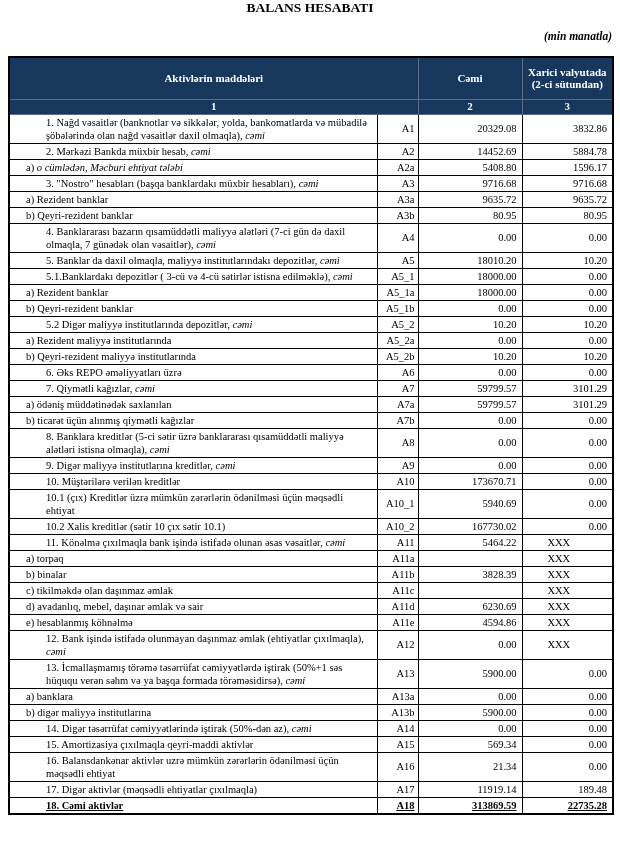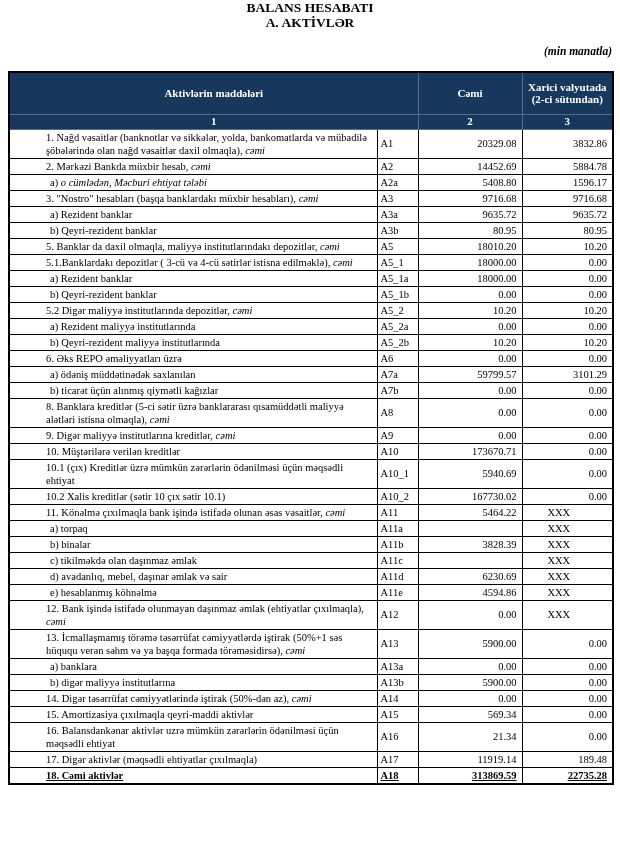--- a/index.html
+++ b/index.html
@@ -21,34 +21,33 @@
     border:1px solid #5a6b85; text-align:center; vertical-align:middle;
     font-size:11px; line-height:12.5px; padding:2px;
   }
   tr.hdr-labels th { height:42px; }
   tr.hdr-nums th { height:15px; padding:0 2px; font-size:11px; }
   td {
     border:1px solid var(--border); font-size:10.5px; line-height:13px;
     padding:1px 3px; vertical-align:middle; background:#fff;
   }
   td.desc { text-align:left;padding-left:36px; }
-  td.desc.ind1 { padding-left:40px; }
-  td.code { text-align:left; }
+  td.desc.ind1 { padding-left:16px; }
+  td.code { text-align:right; }
   td.num { text-align:right; padding-right:5px; }
   td.num.blank { }
   td.num.xxx { text-align:center; padding-right:20px; }
   tr.bold td { font-weight:bold;text-decoration:underline; }
   .em { font-style:italic; }
 </style>
 </head>
 <body>
 
 <div class="doc-title">
   <div>BALANS HESABATI</div>
-  <div>A. AKTİVLƏR</div>
 </div>
 
 <div class="unit-note">(min manatla)</div>
 
 <table class="balance">
   <colgroup>
     <col class="c-desc">
       <col class="c-code">
       <col class="c-total">
       <col class="c-foreign">
@@ -96,20 +95,26 @@
         <td class="num">9635.72</td>
         <td class="num">9635.72</td>
       </tr>
       <tr>
         <td class="desc ind1"><span>b) Qeyri-rezident banklar</span></td>
         <td class="code">A3b</td>
         <td class="num">80.95</td>
         <td class="num">80.95</td>
       </tr>
       <tr>
+        <td class="desc"><span>4. Banklararası bazarın qısamüddətli maliyyə alətləri (7-ci gün də daxil olmaqla, 7 günədək olan vəsaitlər), </span><span class="em">cəmi</span></td>
+        <td class="code">A4</td>
+        <td class="num">0.00</td>
+        <td class="num">0.00</td>
+      </tr>
+      <tr>
         <td class="desc"><span>5. Banklar da daxil olmaqla, maliyyə institutlarındakı depozitlər, </span><span class="em">cəmi</span></td>
         <td class="code">A5</td>
         <td class="num">18010.20</td>
         <td class="num">10.20</td>
       </tr>
       <tr>
         <td class="desc"><span>5.1.Banklardakı depozitlər ( 3-cü və 4-cü sətirlər istisna edilməklə), </span><span class="em">cəmi</span></td>
         <td class="code">A5_1</td>
         <td class="num">18000.00</td>
         <td class="num">0.00</td>
@@ -142,20 +147,26 @@
         <td class="desc ind1"><span>b) Qeyri-rezident maliyyə institutlarında</span></td>
         <td class="code">A5_2b</td>
         <td class="num">10.20</td>
         <td class="num">10.20</td>
       </tr>
       <tr>
         <td class="desc"><span>6. Əks REPO əməliyyatları üzrə</span></td>
         <td class="code">A6</td>
         <td class="num">0.00</td>
         <td class="num">0.00</td>
+      </tr>
+      <tr>
+        <td class="desc"><span>7. Qiymətli kağızlar, </span><span class="em">cəmi</span></td>
+        <td class="code">A7</td>
+        <td class="num">59799.57</td>
+        <td class="num">3101.29</td>
       </tr>
       <tr>
         <td class="desc ind1"><span>a) ödəniş müddətinədək saxlanılan</span></td>
         <td class="code">A7a</td>
         <td class="num">59799.57</td>
         <td class="num">3101.29</td>
       </tr>
       <tr>
         <td class="desc ind1"><span>b) ticarət üçün alınmış qiymətli kağızlar</span></td>
         <td class="code">A7b</td>

